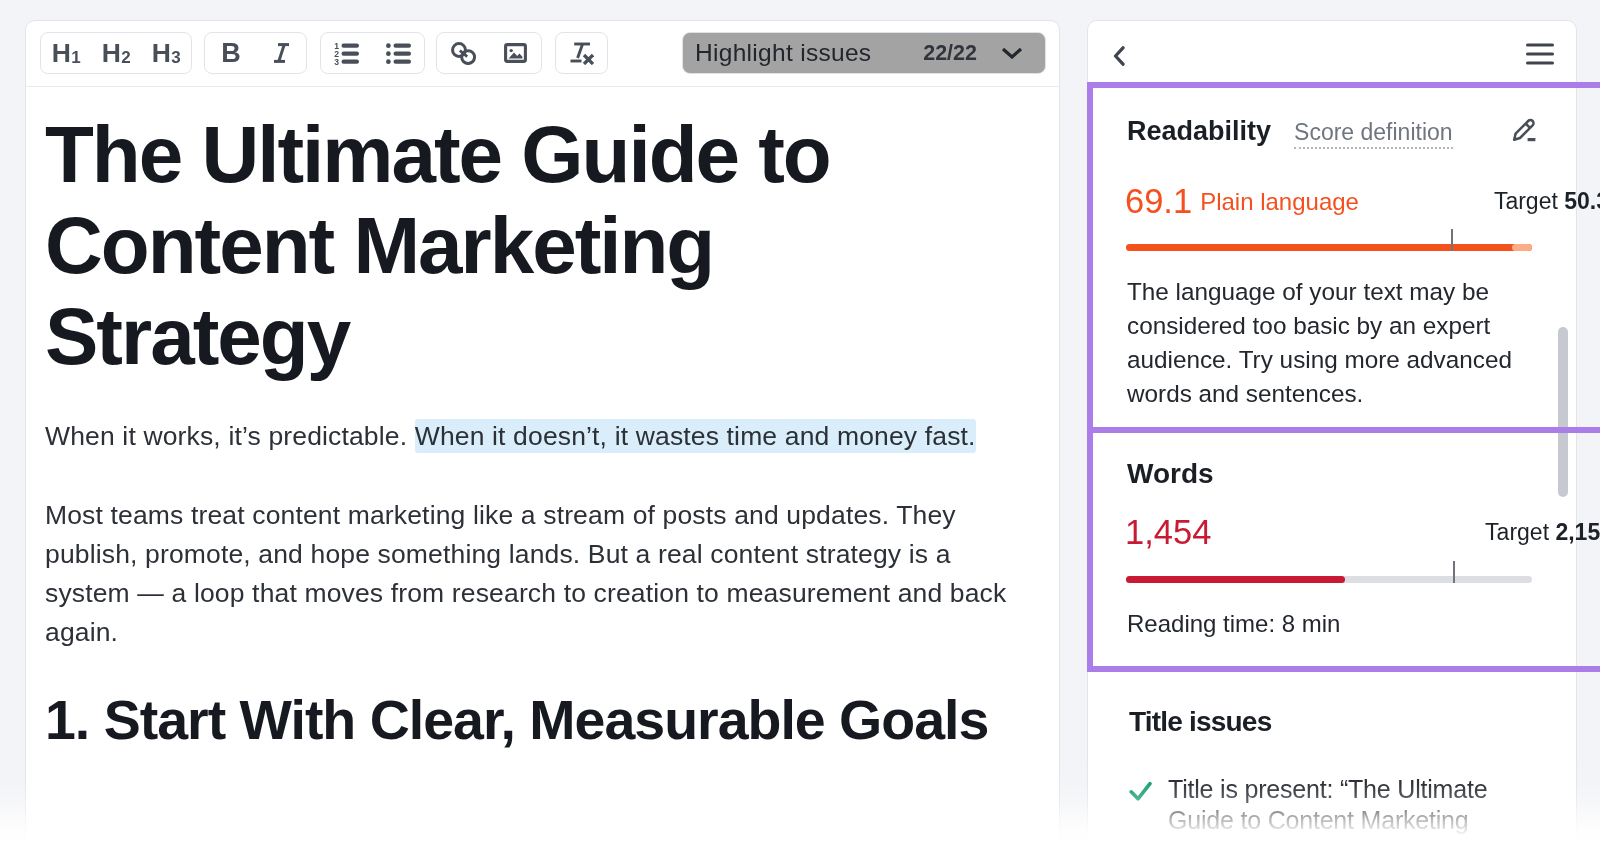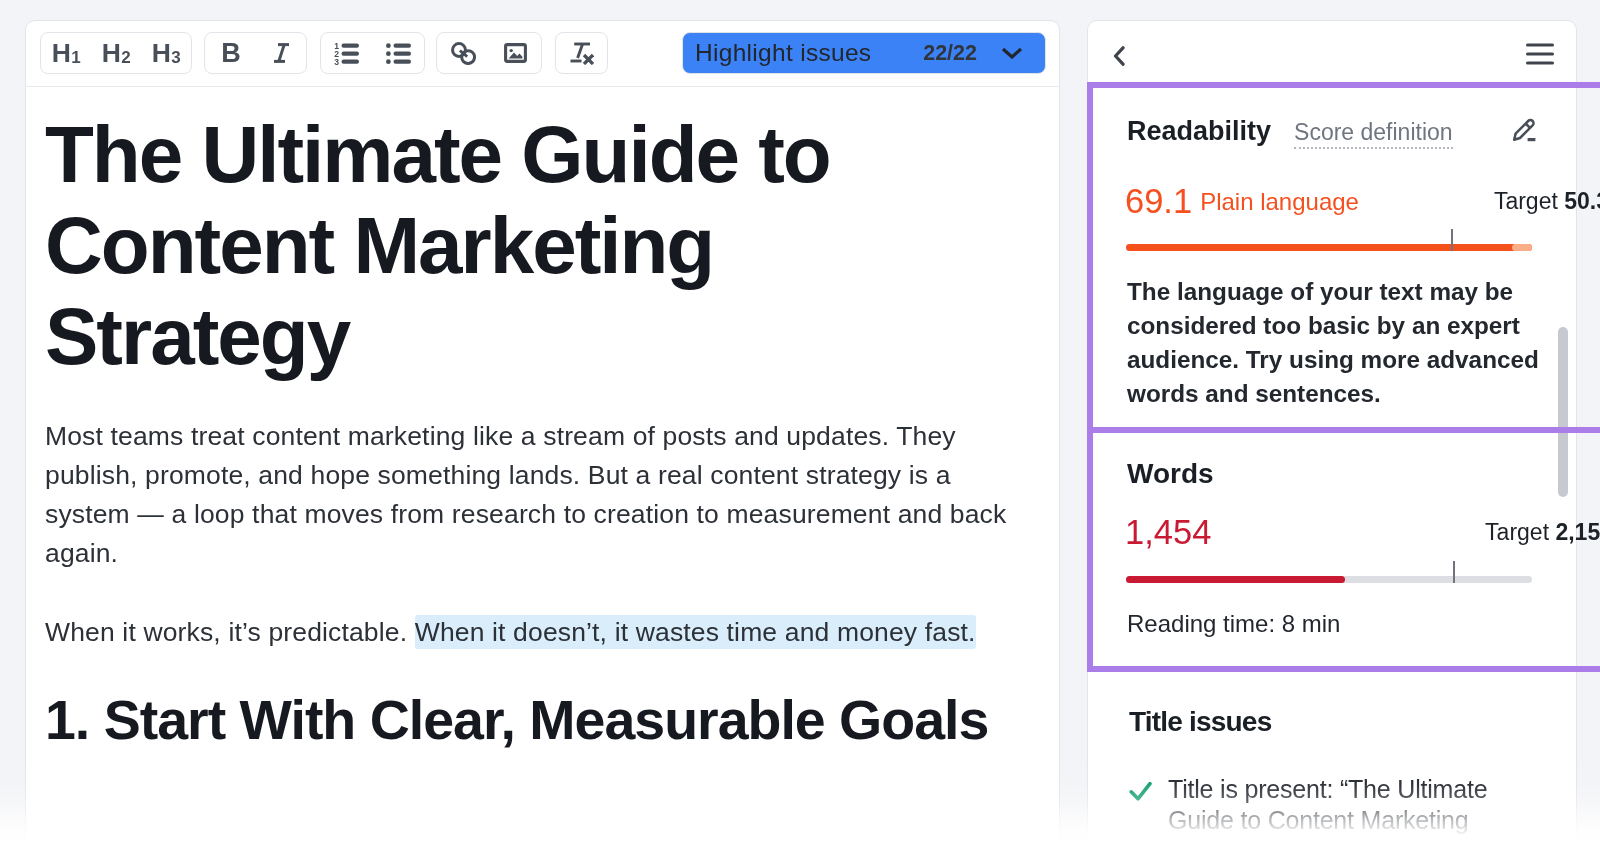--- a/index.html
+++ b/index.html
@@ -19,21 +19,21 @@
   .tbtn { display:flex; align-items:center; justify-content:center; height:100%; color:#494f59; }
   .hbtn { font-weight:bold; font-size:26.5px; letter-spacing:-0.5px; }
   .hbtn .sub { font-size:17px; font-weight:bold; margin-left:1px; position:relative; top:5px; }
   .g1 { left:14px; width:152px; }
   .g2 { left:178px; width:103px; }
   .g3 { left:294px; width:105px; }
   .g4 { left:410px; width:106px; }
   .g5 { left:529px; width:53px; }
   .hl-drop {
     position:absolute; top:11px; left:656px; width:364px; height:42px;
-    border:1px solid #dfe2e7; border-radius:8px; background:#3b82f6;
+    border:1px solid #dfe2e7; border-radius:8px; background:#a3a3a3;
     display:flex; align-items:center; font-size:24px; color:#22262d;
   }
   .hl-drop .lbl { margin-left:12px; font-size:24.5px; letter-spacing:0.3px; }
   .hl-drop .cnt { margin-left:auto; color:#30343b; font-size:21.5px;font-weight:bold; }
   .hl-drop svg { margin-left:24px; margin-right:22px; }
 
   .content { padding:22px 19px 0 19px; color:#2c3037; }
   h1 {
     font-size:80px; line-height:91px; color:#16191f; letter-spacing:-2px;
     font-weight:bold; margin-bottom:35px;
@@ -69,21 +69,21 @@
   .score-row .note { font-size:24px; margin-left:8px; }
   .score-row .target { margin-left:auto; font-size:23px; color:#1d2128; }
   .score-row .target b { letter-spacing:0; }
   .orange { color:#f5501f; }
   .red { color:#c81a33; }
 
   .bar { position:absolute; left:33px; width:406px; height:7px; border-radius:3.5px; background:#dcdee3; }
   .bar .fill { position:absolute; left:0; top:0; height:7px; border-radius:3.5px; }
   .bar .tick { position:absolute; width:2px; background:#70757d; }
 
-  .r-desc { position:absolute; left:34px; top:187px; font-size:24.3px; line-height:34px; color:#23272e;font-weight:bold; }
+  .r-desc { position:absolute; left:34px; top:187px; font-size:24.3px; line-height:34px; color:#23272e; }
 
   .w-title { position:absolute; left:34px; top:25px; font-size:28px; font-weight:bold; color:#1a1e25; }
   .w-read { position:absolute; left:34px; top:177px; font-size:24px; color:#23272e; }
 
   .t-issues { position:absolute; left:1087px; top:672px; width:485px; }
   .t-title { position:absolute; left:42px; top:34px; font-size:28px; font-weight:bold; letter-spacing:-0.8px; color:#1a1e25;text-align:right; }
   .t-row { position:absolute; left:42px; }
   .t-check { position:absolute; left:0; top:6px; }
   .t-text { position:absolute; left:39px; top:0; width:330px; font-size:25px; letter-spacing:-0.2px; line-height:31px; color:#23272e; }
 
@@ -179,22 +179,22 @@
     <div class="hl-drop">
       <span class="lbl">Highlight issues</span>
       <span class="cnt">22/22</span>
       <svg width="22" height="12" viewBox="0 0 22 12" fill="none" stroke="#22262d" stroke-width="3.2">
           <path d="M2 2 L11 10 L20 2"></path>
         </svg>
     </div>
   </div>
   <div class="content">
     <h1>The Ultimate Guide to<br>Content Marketing<br>Strategy</h1>
+    <p>When it works, it’s predictable. <span class="hl">When it doesn’t, it wastes time and money fast.</span></p>
     <p>Most teams treat content marketing like a stream of posts and updates. They<br>publish, promote, and hope something lands. But a real content strategy is a<br>system — a loop that moves from research to creation to measurement and back<br>again.</p>
-    <p>When it works, it’s predictable. <span class="hl">When it doesn’t, it wastes time and money fast.</span></p>
     <h2 class="faded">1. Start With Clear, Measurable Goals</h2>
   </div>
 </div>
 
 <div class="side-card">
   <div class="side-head">
     <svg class="back" width="12" height="20" viewBox="0 0 12 20" fill="none" stroke="#3f444d" stroke-width="3.3" stroke-linecap="round" stroke-linejoin="round">
         <path d="M10 1.8 L2.5 10 L10 18.2"></path>
       </svg>
     <svg class="menu" width="28" height="24" viewBox="0 0 28 24" stroke="#3f444d" stroke-width="3" stroke-linecap="round">

